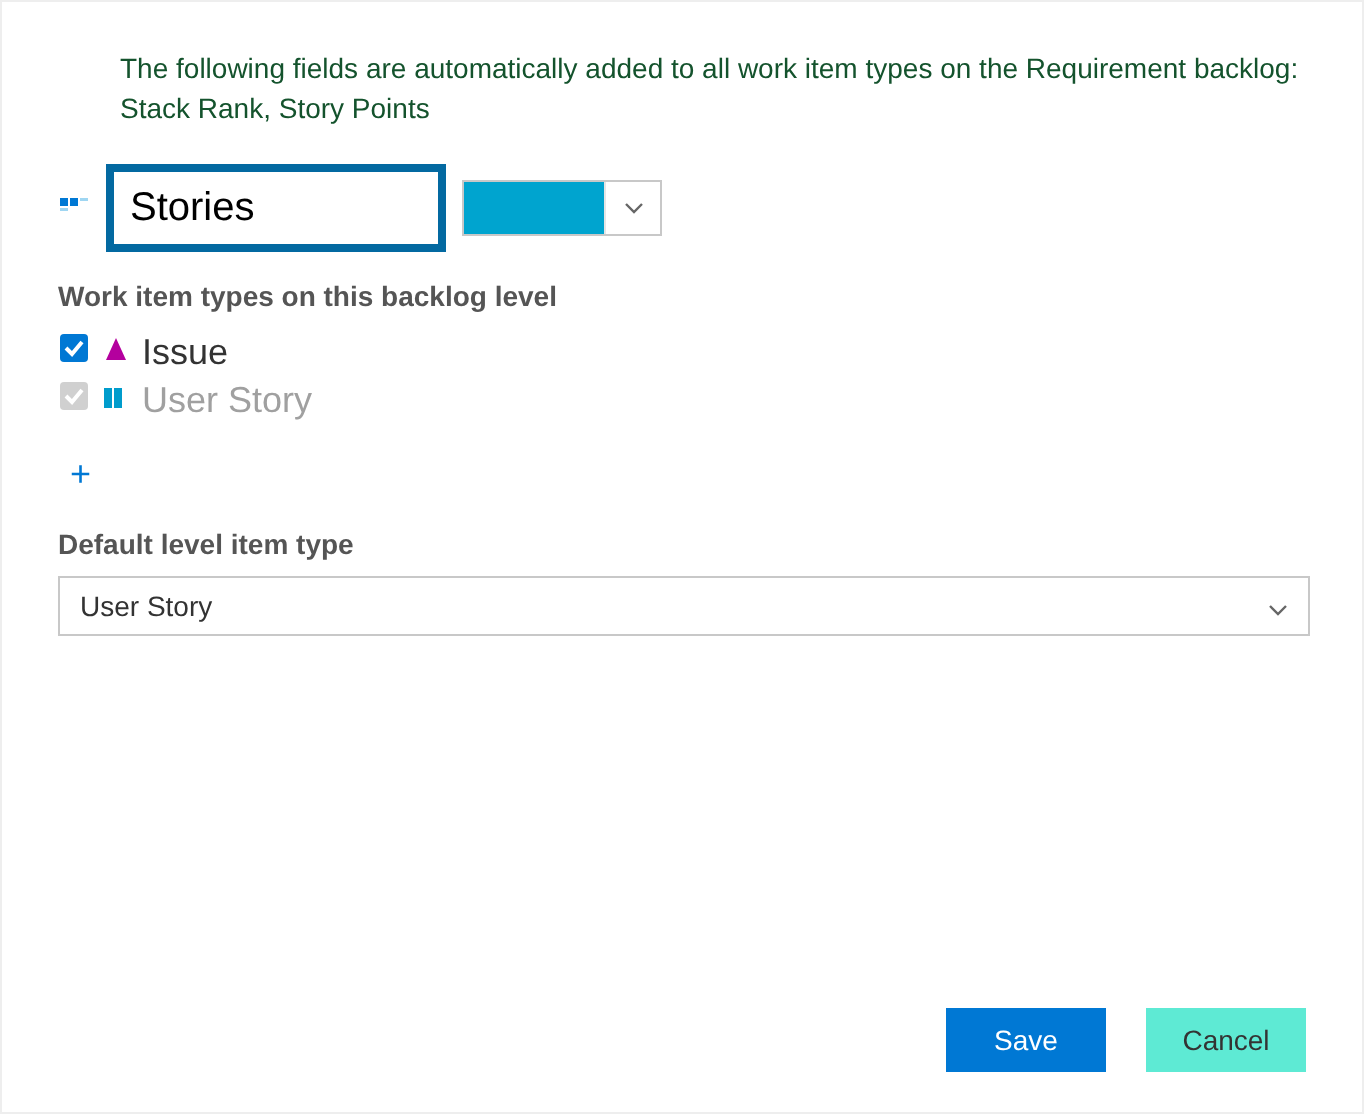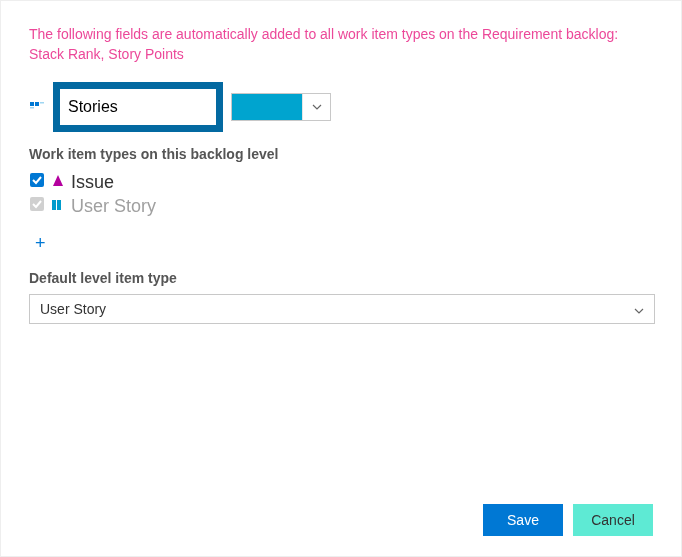--- a/index.html
+++ b/index.html
@@ -17,43 +17,44 @@
       padding: 24px 28px 0 28px;
     }
     .title {
       font-size: 20px;
       font-weight: 300;
       color: #333;
       margin-bottom: 28px;
     }
     .desc {
       font-size: 14px;
-      color: #ec4899;
+      color: #14532d;
       line-height: 1.4;
       margin-bottom: 18px;
+      margin-left: 31px;
     }
     .section-label {
       font-size: 14px;
       font-weight: 600;
       color: #555;
       margin-bottom: 8px;
     }
     .name-row {
       display: flex;
       align-items: center;
       gap: 8px;
       margin-bottom: 14px;
     }
     .backloglevel-icon svg { display: block; }
     .name-input {
       width: 170px;
       height: 28px;
-      border: 7px solid #0369a1;
+      border: 4px solid #0369a1;
       padding: 18px 8px;
-      font-size: 16px;
+      font-size: 20px;
       font-family: inherit;
     }
     .color-picker {
       display: flex;
       align-items: center;
       border: 1px solid #c8c8c8;
       height: 28px;
       width: 100px;
     }
     .color-swatch {
@@ -101,21 +102,21 @@
       justify-content: space-between;
       padding: 0 10px;
       margin-top: 8px;
       cursor: pointer;
     }
     .buttons {
       position: absolute;
       right: 28px;
       bottom: 20px;
       display: flex;
-      gap: 10px;
+      gap: 20px;
       justify-content: space-between;
     }
     .btn {
       height: 32px;
       min-width: 80px;
       padding: 0 16px;
       border: none;
       font-size: 14px;
       font-family: inherit;
       cursor: pointer;

